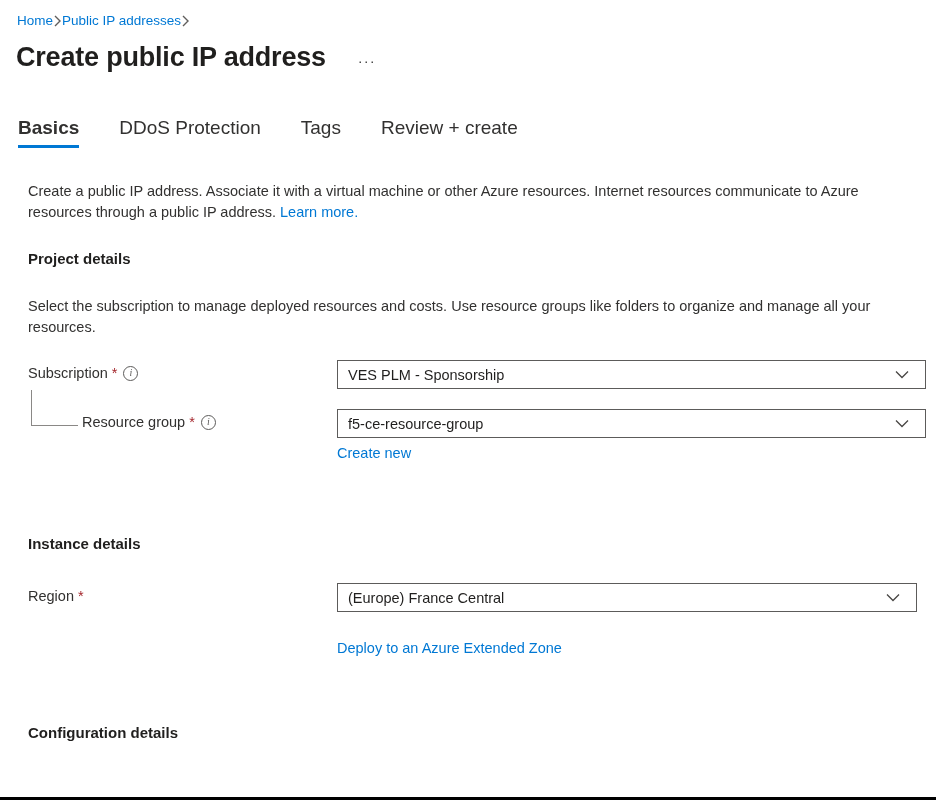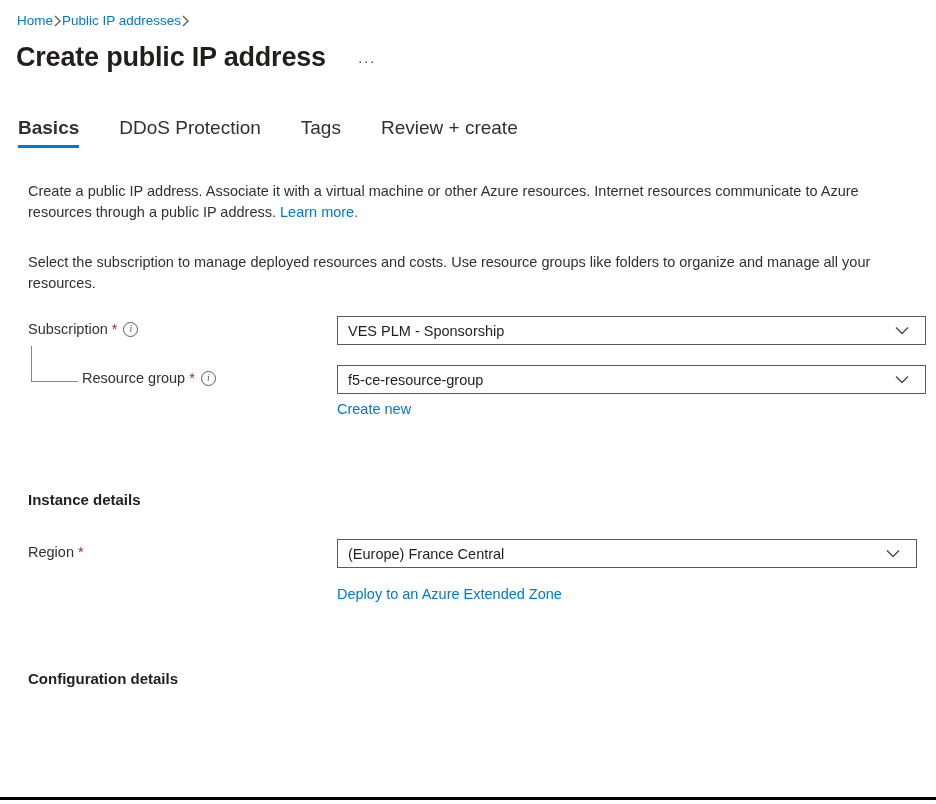--- a/index.html
+++ b/index.html
@@ -183,21 +183,21 @@
     background: #000;
   }
 
   
   .mt-project { margin-top: 27px; }
   .mt-projdesc { margin-top: 13px; }
   .mt-subrow { margin-top: 22px; }
   .mt-rgrow { margin-top: 20px; }
   .mt-instance { margin-top: 73px; }
   .mt-regionrow { margin-top: 31px; }
-  .mt-deploy { margin-top: 18px; display: inline-block; margin-left: 309px; }
+  .mt-deploy { margin-top: 28px; display: inline-block; margin-left: 309px; }
   .mt-config { margin-top: 67px; }
   .mt-namerow { margin-top: 33px; flex-direction: column; }
 </style>
 </head>
 <body>
 
 <div class="page">
 
   <nav class="breadcrumb">
     <a class="crumb-link">Home</a>
@@ -225,20 +225,21 @@
     <div class="tab">Tags</div>
     <div class="tab">Review + create</div>
   </div>
 
   <div class="content">
 
     
     <p class="intro"><span>Create a public IP address. Associate it with a virtual machine or other Azure resources. Internet resources communicate to Azure resources through a public IP address. </span><a class="link">Learn more.</a></p>
 
     
+    <h2 class="section-heading mt-project">Project details</h2>
     <p class="section-desc mt-projdesc" style="margin-top:29px;">Select the subscription to manage deployed resources and costs. Use resource groups like folders to organize and manage all your resources.</p>
 
     
     <div class="form-row mt-subrow">
       <div class="label-col">
         <span>Subscription</span>
         <span class="required">*</span>
         <span class="info-icon">i</span>
       </div>
       <div class="field-col">

